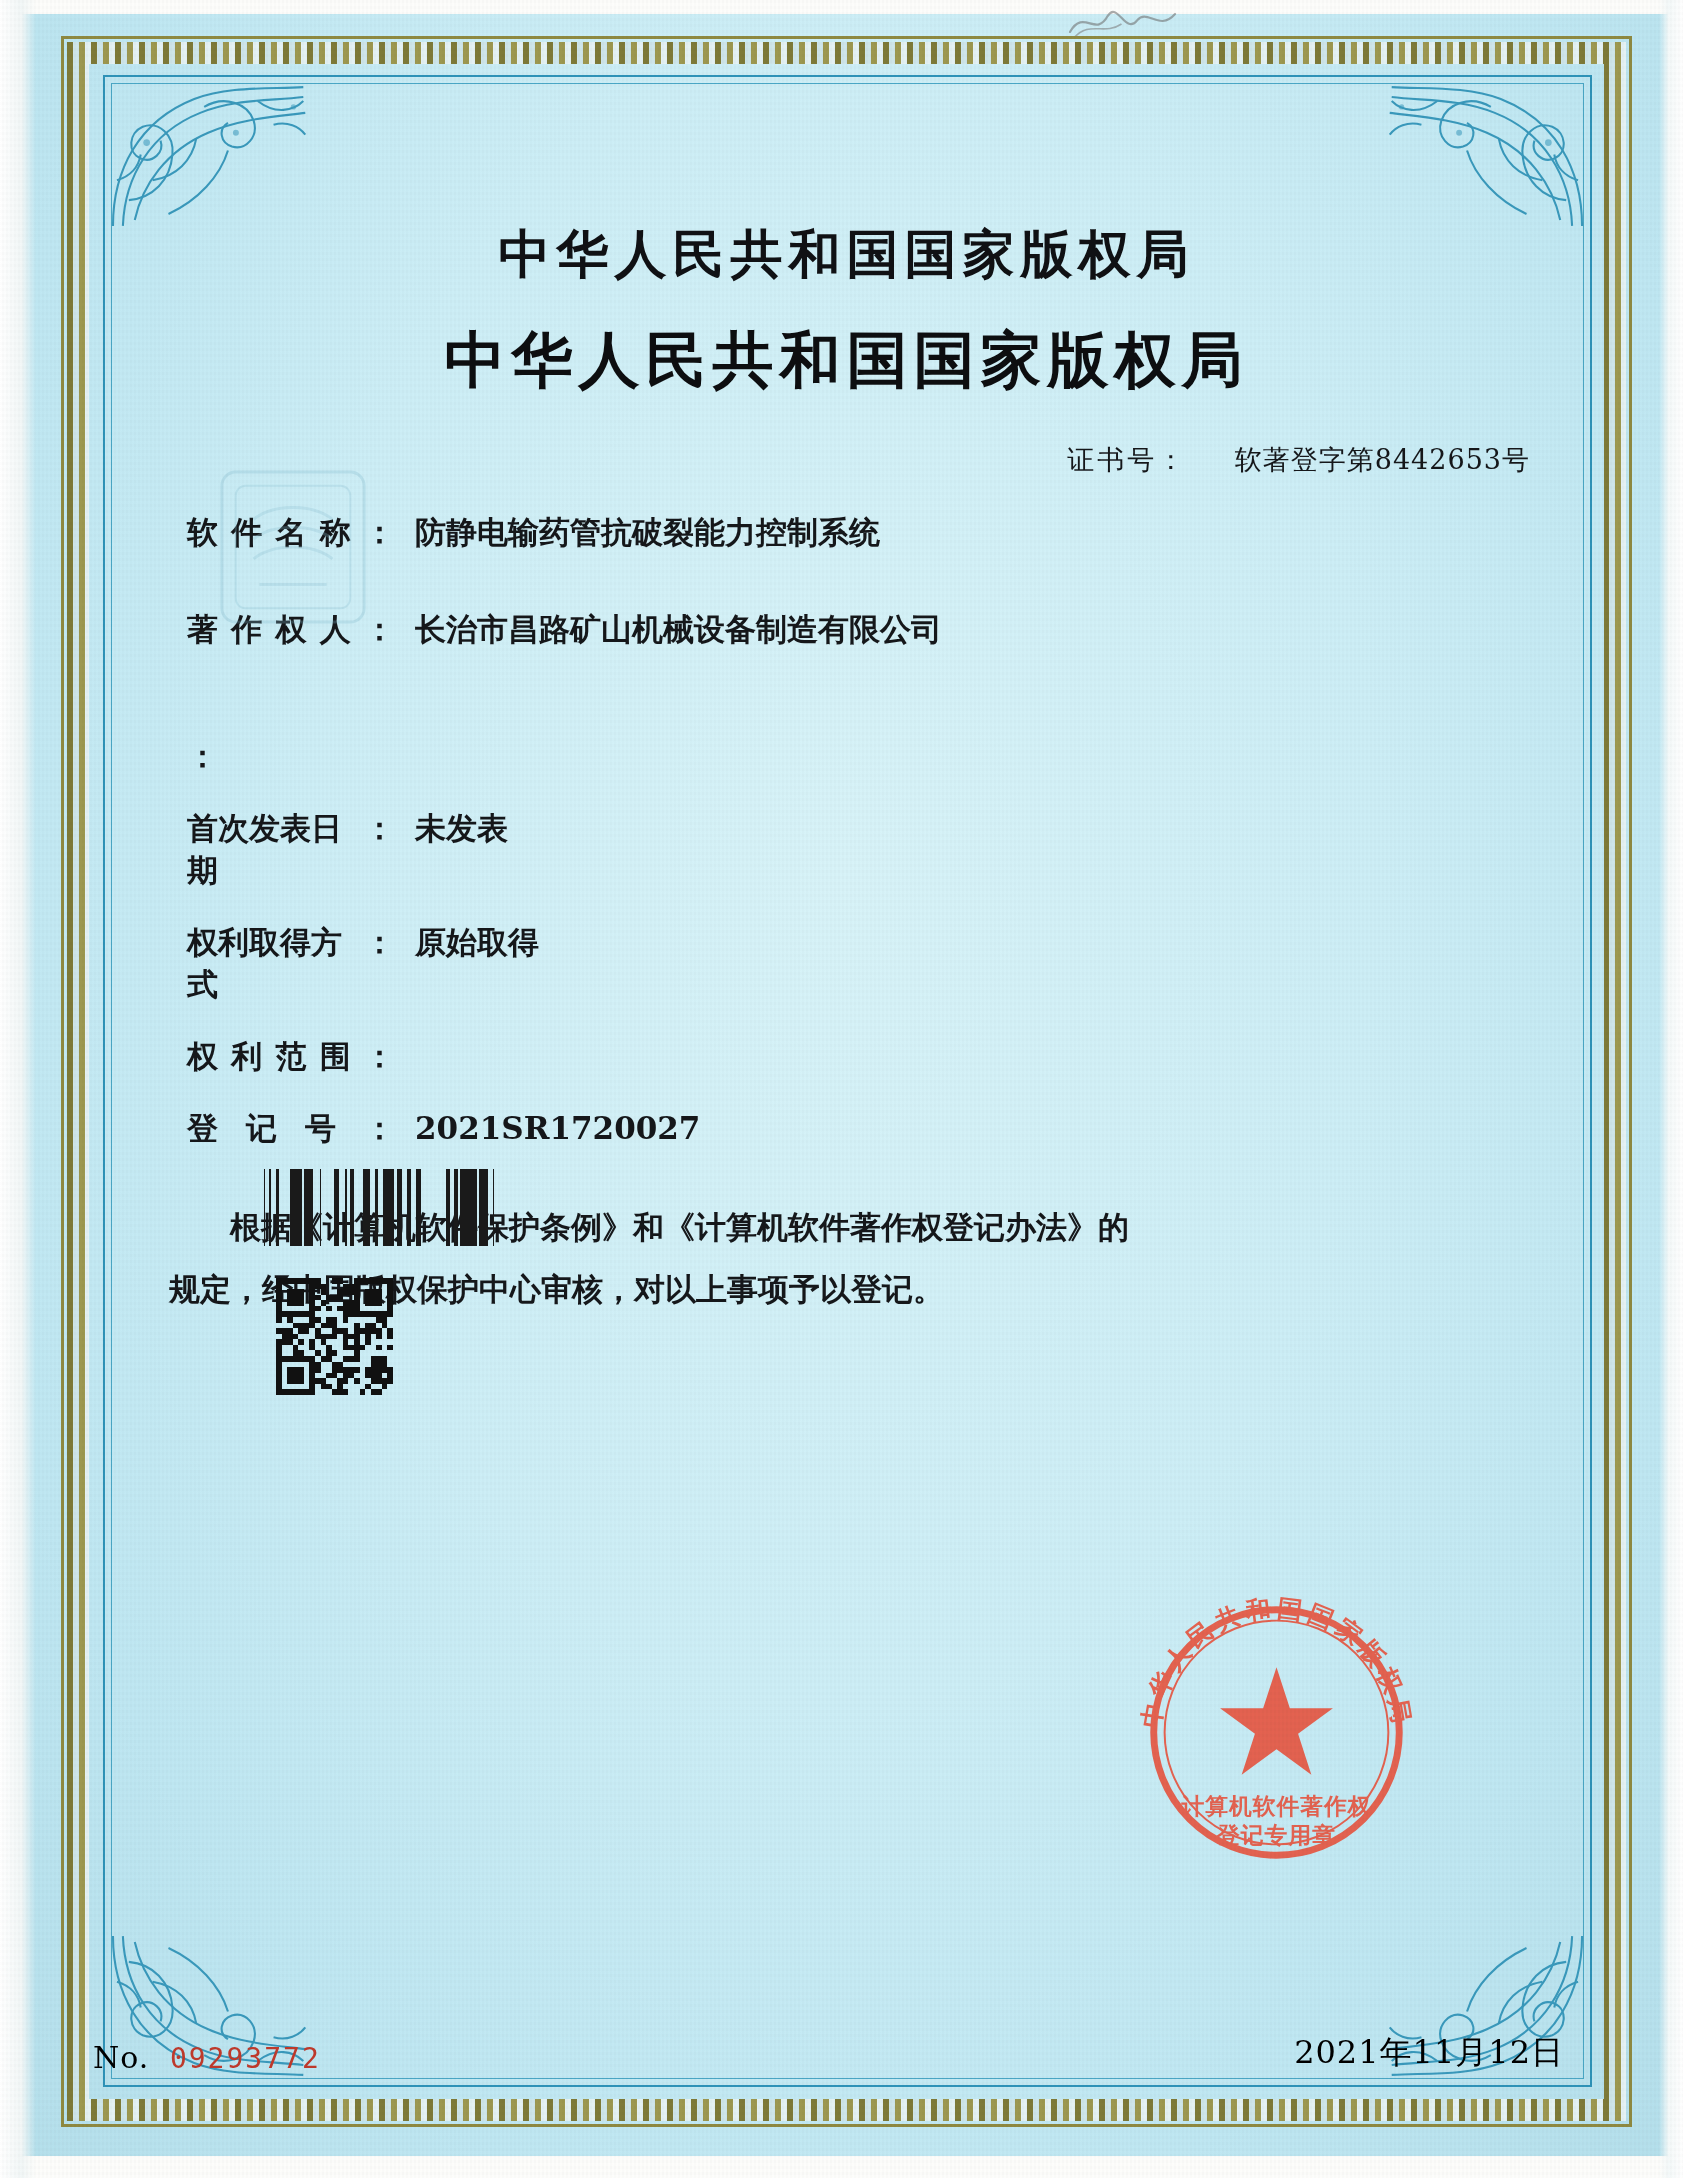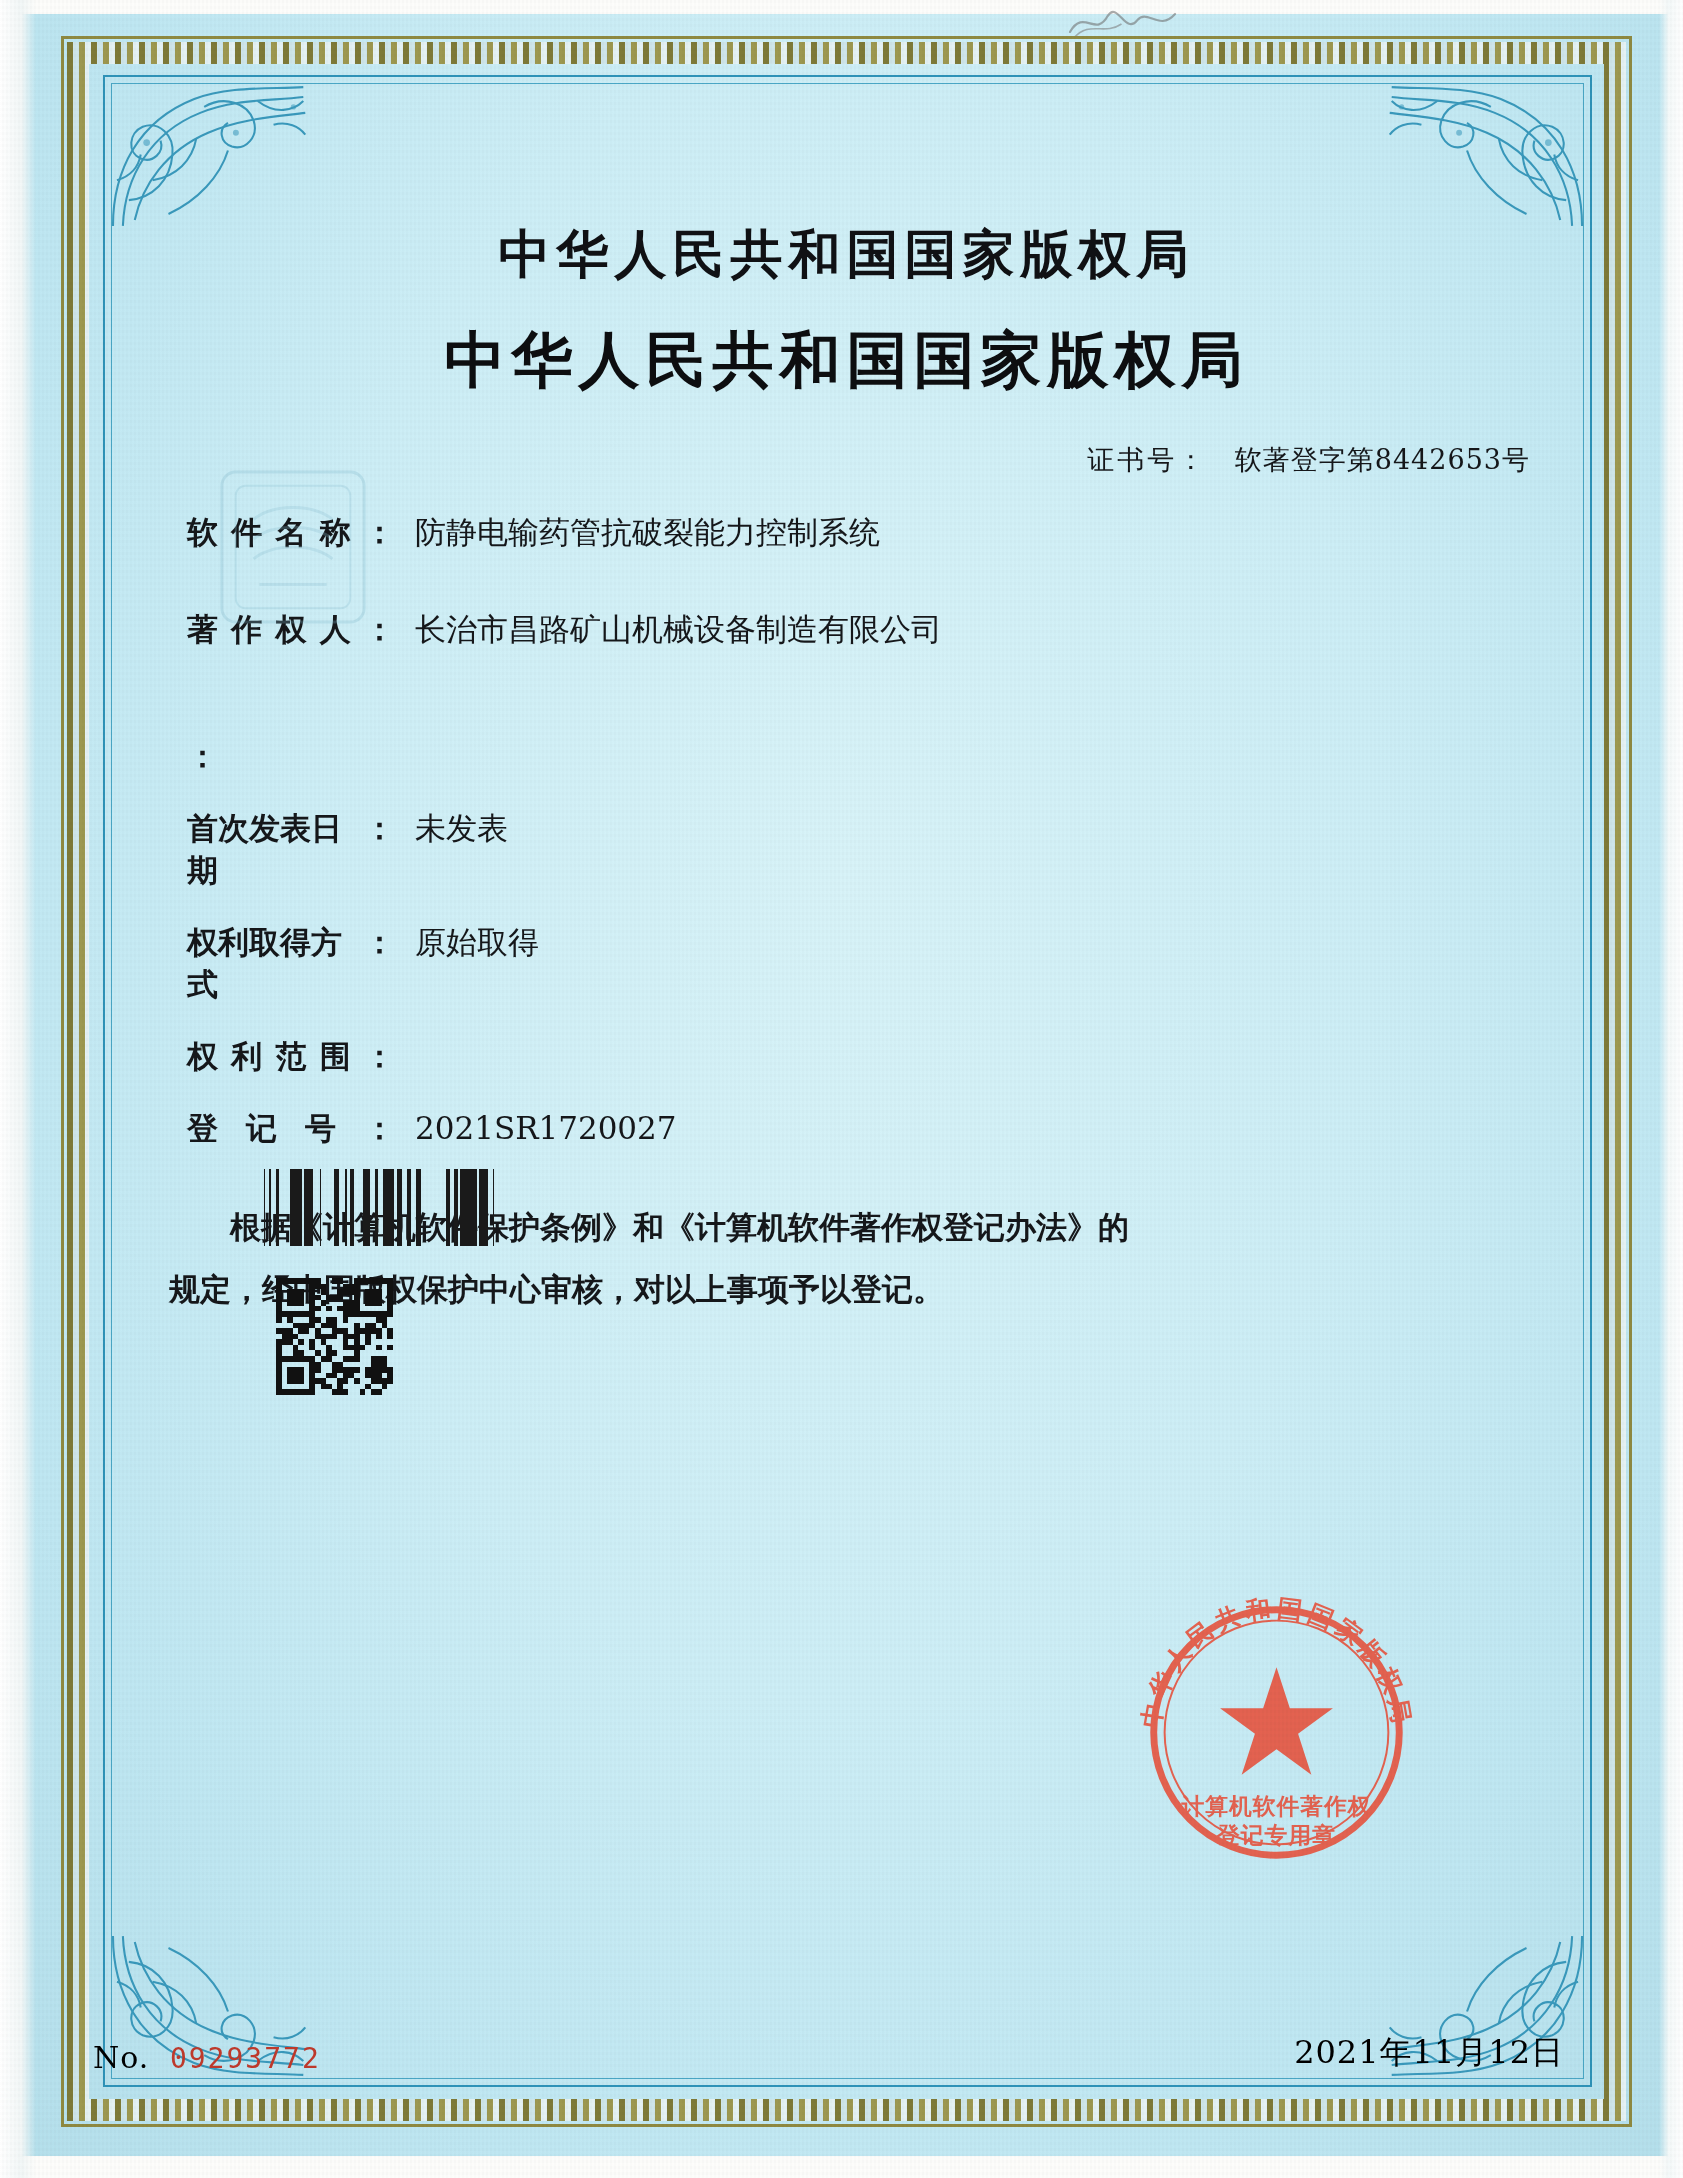--- a/index.html
+++ b/index.html
@@ -120,21 +120,21 @@
 
   .cert-no {
     text-align: right;
     font-size: 27px;
     margin-top: 40px;
     padding-right: 14px;
     font-family: "DejaVu Serif", serif;
     letter-spacing: 1px;
   }
   .cert-no .lbl { letter-spacing: 3px; }
-  .cert-no .val { margin-left: 18px; }
+  .cert-no .val { margin-left: 38px; }
 
   
   .watermark {
     position: absolute;
     left: 65px;
     top: 315px;
     width: 158px;
     height: 166px;
     opacity: .28;
     pointer-events: none;
@@ -155,21 +155,21 @@
     display: flex;
     justify-content: space-between;
     padding-left: 38px;
     box-sizing: border-box;
     letter-spacing: 0;
   }
   .field .label > span { display: inline-block; }
   .field .value {
     flex: 1;
     padding-left: 20px;
-    font-weight: 400;
+    font-weight: 700;
     line-height: 1.35;
   }
   .field .value .line2 {
     display: block;
     font-family: "DejaVu Serif", serif;
   }
 
   .gap-lg { height: 55px; }
 
   .field.compact { margin-top: 30px; }

